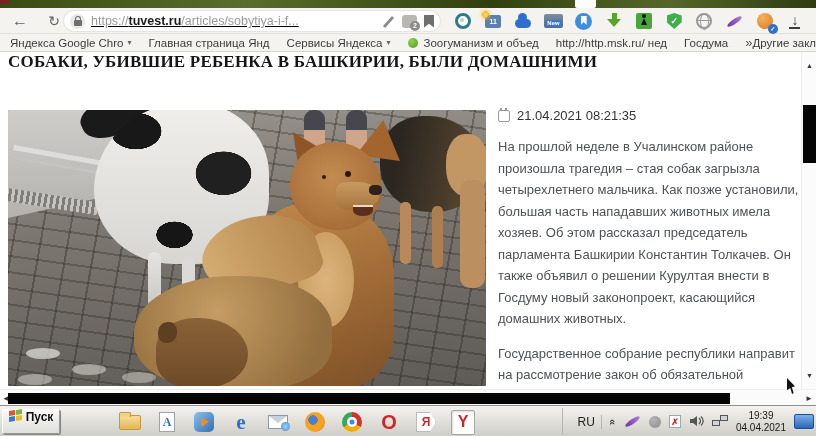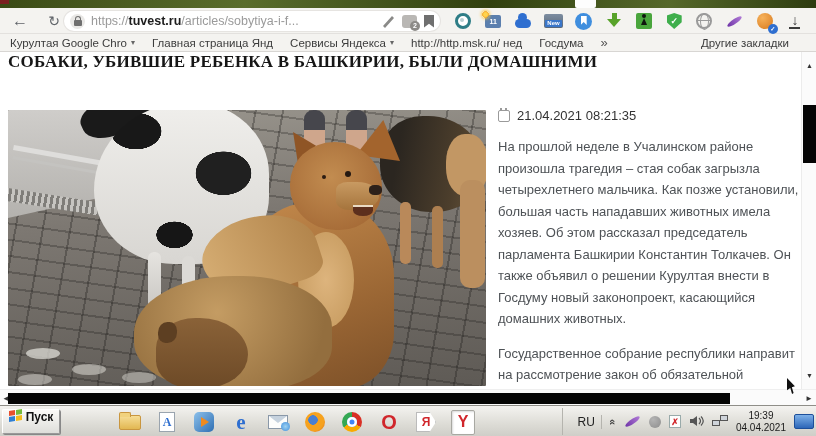--- a/index.html
+++ b/index.html
@@ -13,21 +13,21 @@
   .corner-red{position:absolute;left:0;top:0;width:9px;height:4px;background:#7a2020;}
   .tab-notch{position:absolute;left:575px;top:0;width:21px;height:8px;background:#fdfdfd;border-radius:0 0 2px 2px;}
 
   
   .toolbar{position:absolute;left:0;top:8px;width:816px;height:26px;background:#f4f3f0;border-bottom:1px solid #e3e1de;}
   .navbtn{position:absolute;top:1px;width:24px;height:24px;display:flex;align-items:center;justify-content:center;
           color:#5f6368;font-size:16px;cursor:default;}
   .nav-back{left:8px;}
   .nav-reload{left:42px;font-size:14px;}
   .urlbar{position:absolute;left:64px;top:3px;width:376px;height:20px;background:#fff;border-radius:10px;
-          box-shadow:0 0 0 1px #e6e4e1;display:flex;align-items:center;padding:0 6px;}
+          box-shadow:0 0 0 1px #e6e4e1;display:flex;align-items:center;padding:0 6px;text-decoration:underline;}
   .lockwrap{width:15px;height:15px;border-radius:50%;background:#e9e8e6;position:relative;flex:0 0 auto;margin-right:6px;}
   .lock-shackle{position:absolute;left:4.5px;top:2.5px;width:6px;height:6px;border:1.6px solid #6f6f6f;border-bottom:none;border-radius:3px 3px 0 0;}
   .lock-body{position:absolute;left:3.5px;top:6.5px;width:8px;height:6px;background:#6f6f6f;border-radius:1px;}
   .url{font-size:12.5px;white-space:nowrap;overflow:hidden;flex:1 1 auto;color:#9a9a9a;}
   .url .domain{color:#1d1d1d;font-weight:bold;}
   .urlicon{flex:0 0 auto;margin-left:7px;position:relative;}
   .rocket{width:14px;height:14px;}
   .rocket svg{display:block;}
   .badge2{width:15px;height:13px;background:#b9b7b4;border-radius:3px 3px 3px 3px;}
   .badge2 .b2{position:absolute;right:-3px;bottom:-3px;width:10px;height:10px;border-radius:50%;background:#8d8b88;
@@ -265,29 +265,33 @@
           </span>
         </span>
       <span class="ext">
           <span class="e-dl">↓</span>
         </span>
     </div>
   </div>
 
   <div class="bookmarksbar">
     <span class="bm">
-        <span>Курултая Google Chro</span>
+        <span>Яндекса Google Chro</span>
         <span class="dd">▾</span>
       </span>
     <span class="bm">
         <span>Главная страница Янд</span>
       </span>
     <span class="bm">
         <span>Сервисы Яндекса</span>
         <span class="dd">▾</span>
+      </span>
+    <span class="bm">
+        <span class="greendot"></span>
+        <span>Зоогуманизм и объед</span>
       </span>
     <span class="bm">
         <span>http://http.msk.ru/ нед</span>
       </span>
     <span class="bm">
         <span>Госдума</span>
       </span>
     <span class="bm bm-overflow">»</span>
     <span class="bm bm-other">
         <span>Другие закладки</span>

